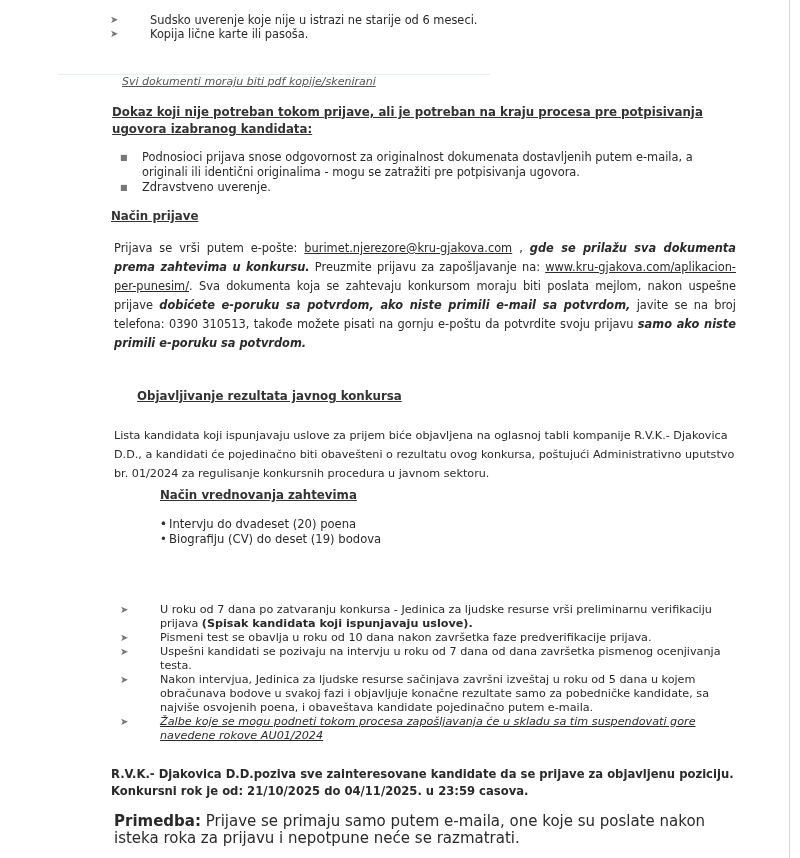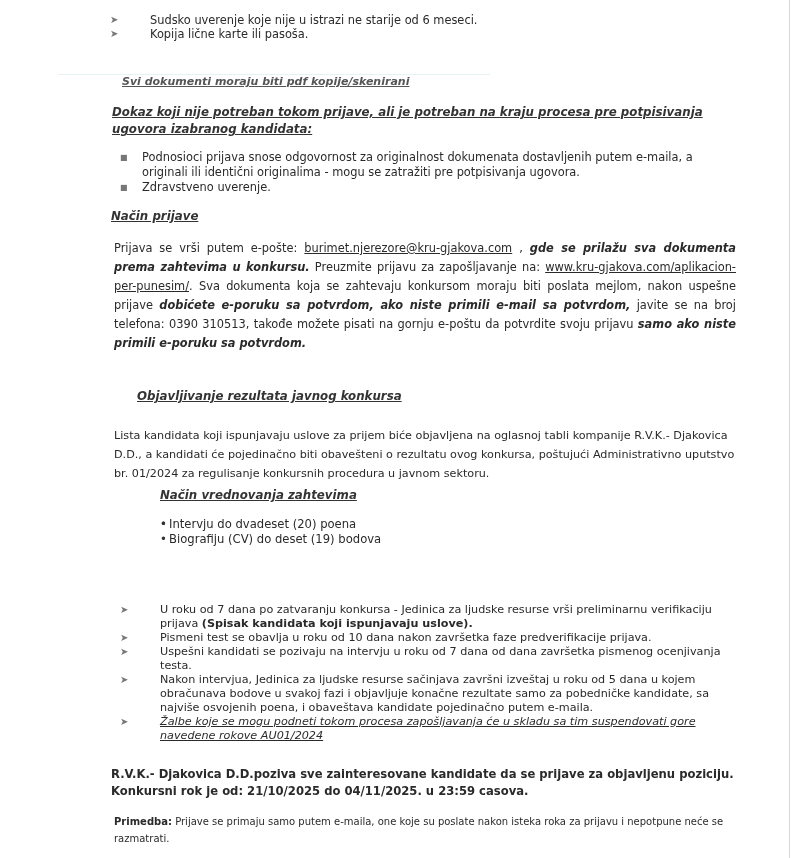--- a/index.html
+++ b/index.html
@@ -9,41 +9,41 @@
   .vline { position:absolute; left:789px; top:0; width:1px; height:858px; background:#d6d6d6; }
   .hfaint { position:absolute; left:58px; top:74px; width:432px; height:1px; background:#e6f1f4; }
   .abs { position:absolute; }
   .arrow-list, .sq-list, .dot-list { list-style:none; margin:0; padding:0; }
   .arrow-list li { position:relative; padding-left:50px; line-height:14px; }
   .arrow-list li .mk { position:absolute; left:10px; top:0; color:#777; font-size:10px; }
   .sq-list li { position:relative; padding-left:30px; line-height:15px; }
   .sq-list li .mk { position:absolute; left:8px; top:0; color:#777; font-size:8px; }
   .dot-list li { position:relative; padding-left:9px; line-height:15px; font-size:11.6px; }
   .dot-list li .mk { position:absolute; left:0; top:0; color:#333; }
-  .heading { font-weight:bold; font-style:italic; text-decoration:underline; color:#333; font-size:11.8px; }
+  .heading { font-weight:bold; text-decoration:underline; color:#333; font-size:11.8px; }
   .ul-it { font-style:italic; text-decoration:underline; color:#444; }
   .bi { font-weight:bold; font-style:italic; }
   .b { font-weight:bold; }
   .link { text-decoration:underline; color:#2a2a2a; }
   .just { text-align:justify; line-height:19px; }
   p { margin:3px; }
 </style>
 </head>
 <body>
 
 <div class="page">
   <div class="vline"></div>
   <div class="hfaint"></div>
 
   <ul class="arrow-list abs" style="left:100px; top:13px; width:600px;">
     <li><span class="mk">➤</span><span>Sudsko uverenje koje nije u istrazi ne starije od 6 meseci.</span></li>
     <li><span class="mk">➤</span><span>Kopija lične karte ili pasoša.</span></li>
   </ul>
 
-  <div class="abs ul-it" style="left:122px; top:75px; font-size:11px; color:#555;font-weight:bold;">Svi dokumenti moraju biti pdf kopije/skenirani</div>
+  <div class="abs ul-it" style="left:122px; top:75px; font-size:11px; color:#555;">Svi dokumenti moraju biti pdf kopije/skenirani</div>
 
   <div class="abs heading" style="left:112px; top:104px; width:630px; line-height:17px;">Dokaz koji nije potreban tokom prijave, ali je potreban na kraju procesa pre potpisivanja ugovora izabranog kandidata:</div>
 
   <ul class="sq-list abs" style="left:112px; top:150px; width:610px;">
     <li><span class="mk">■</span><span>Podnosioci prijava snose odgovornost za originalnost dokumenata dostavljenih putem e-maila, a originali ili identični originalima - mogu se zatražiti pre potpisivanja ugovora.</span></li>
     <li><span class="mk">■</span><span>Zdravstveno uverenje.</span></li>
   </ul>
 
   <div class="abs heading" style="left:111px; top:209px;">Način prijave</div>
 
@@ -68,14 +68,14 @@
     <li><span class="mk">➤</span><span>Uspešni kandidati se pozivaju na intervju u roku od 7 dana od dana završetka pismenog ocenjivanja testa.</span></li>
     <li><span class="mk">➤</span><span>Nakon intervjua, Jedinica za ljudske resurse sačinjava završni izveštaj u roku od 5 dana u kojem obračunava bodove u svakoj fazi i objavljuje konačne rezultate samo za pobedničke kandidate, sa najviše osvojenih poena, i obaveštava kandidate pojedinačno putem e-maila.</span></li>
     <li><span class="mk">➤</span><span class="ul-it" style="color:#2a2a2a;">Žalbe koje se mogu podneti tokom procesa zapošljavanja će u skladu sa tim suspendovati gore navedene rokove AU01/2024</span></li>
   </ul>
 
   <div class="abs b" style="left:111px; top:766px; width:640px; line-height:17px; font-size:11.6px;">
     <div>R.V.K.- Djakovica D.D.poziva sve zainteresovane kandidate da se prijave za objavljenu poziciju.</div>
     <div>Konkursni rok je od:  21/10/2025 do 04/11/2025. u 23:59 casova.</div>
   </div>
 
-  <p class="abs" style="left:111px; top:810px; width:610px; line-height:17px; font-size:10px; padding-left:0;"><span class="b">Primedba:</span><span> Prijave se primaju samo putem e-maila, one koje su poslate nakon isteka roka za prijavu i nepotpune neće se razmatrati.</span></p>
+  <p class="abs" style="left:111px; top:810px; width:610px; line-height:17px; font-size:15px; padding-left:0;"><span class="b">Primedba:</span><span> Prijave se primaju samo putem e-maila, one koje su poslate nakon isteka roka za prijavu i nepotpune neće se razmatrati.</span></p>
 </div>
 
 </body></html>

